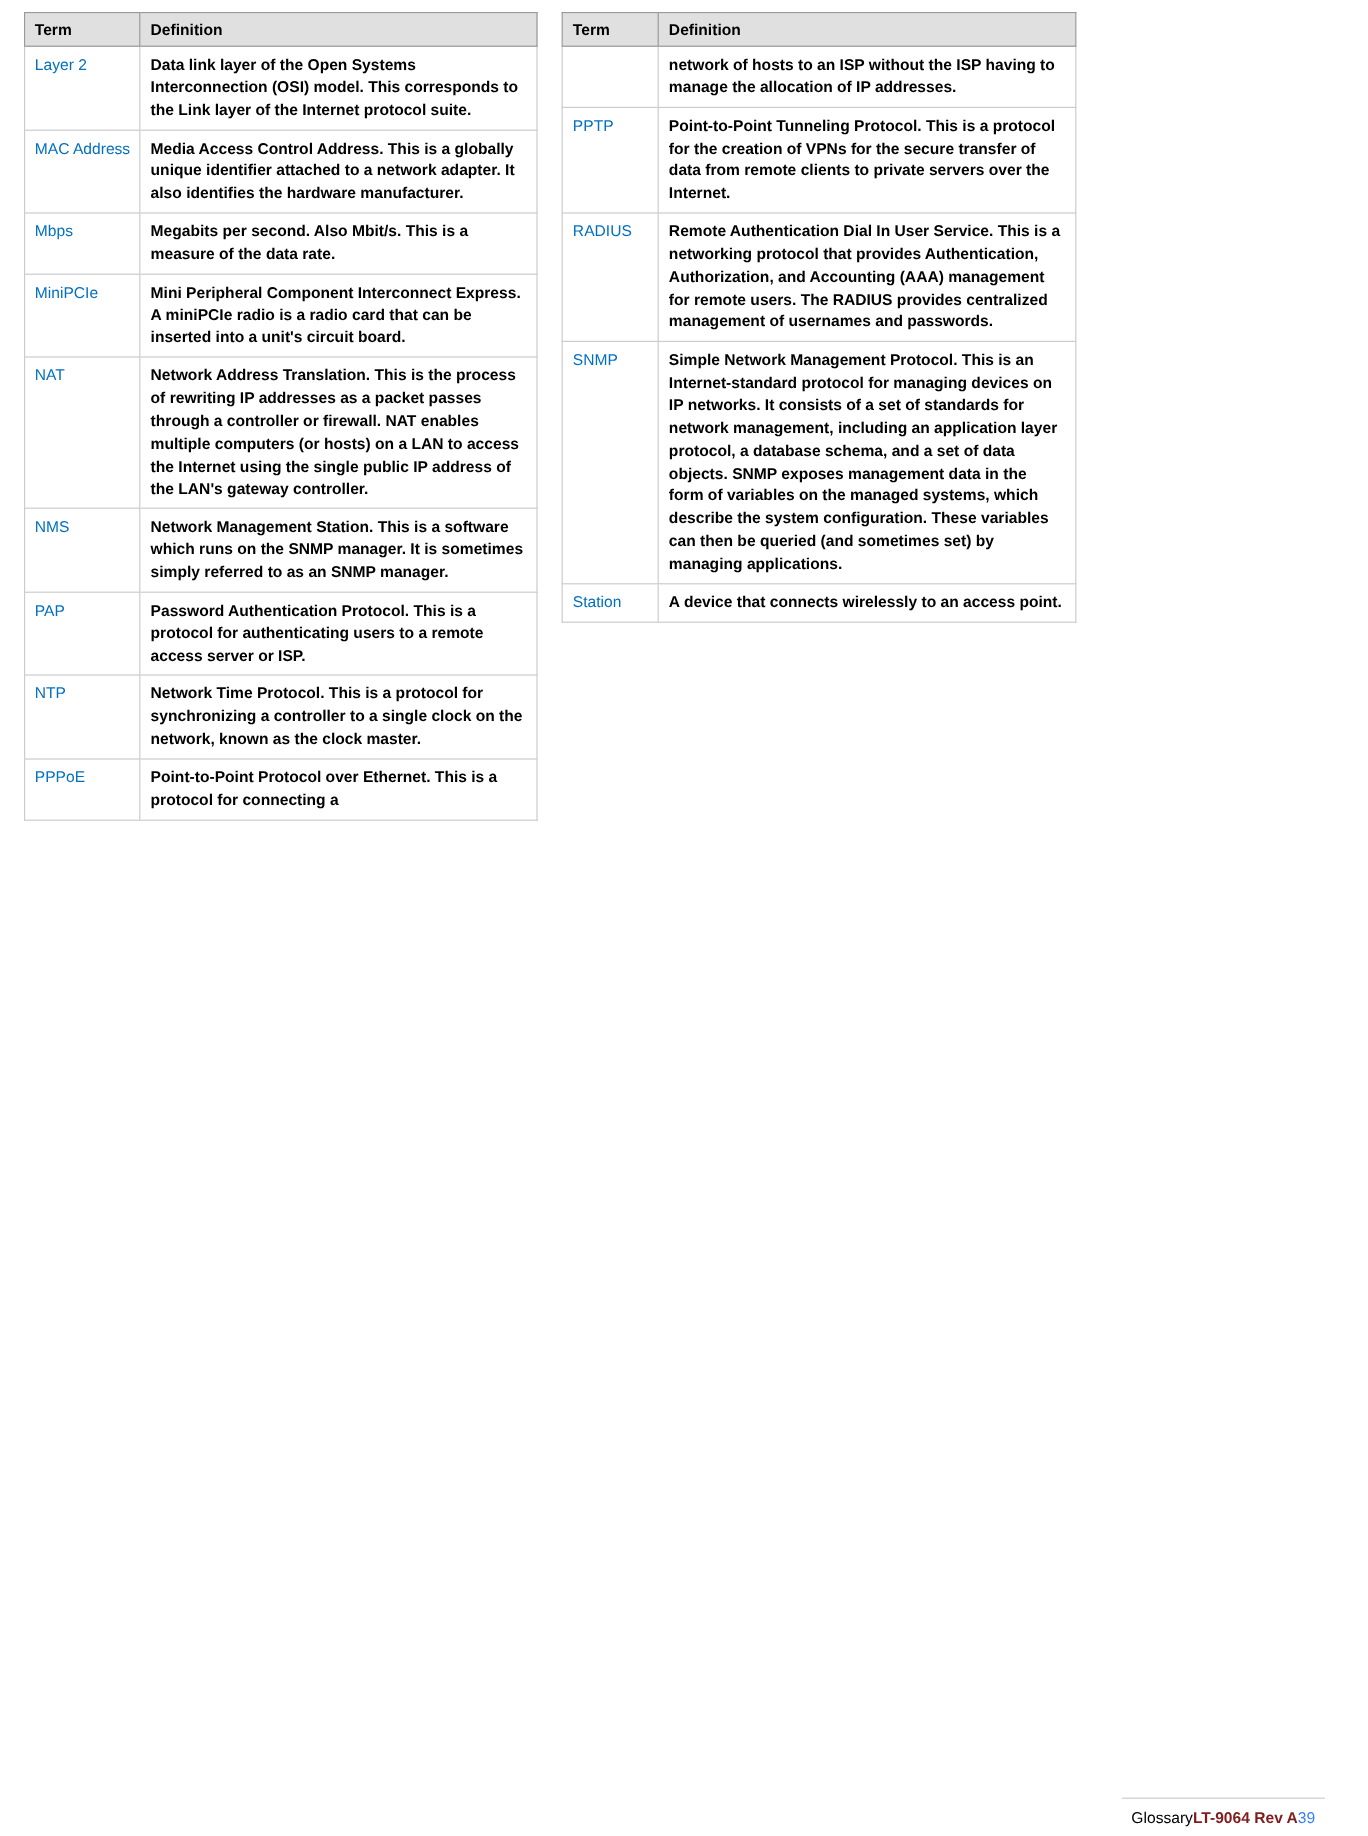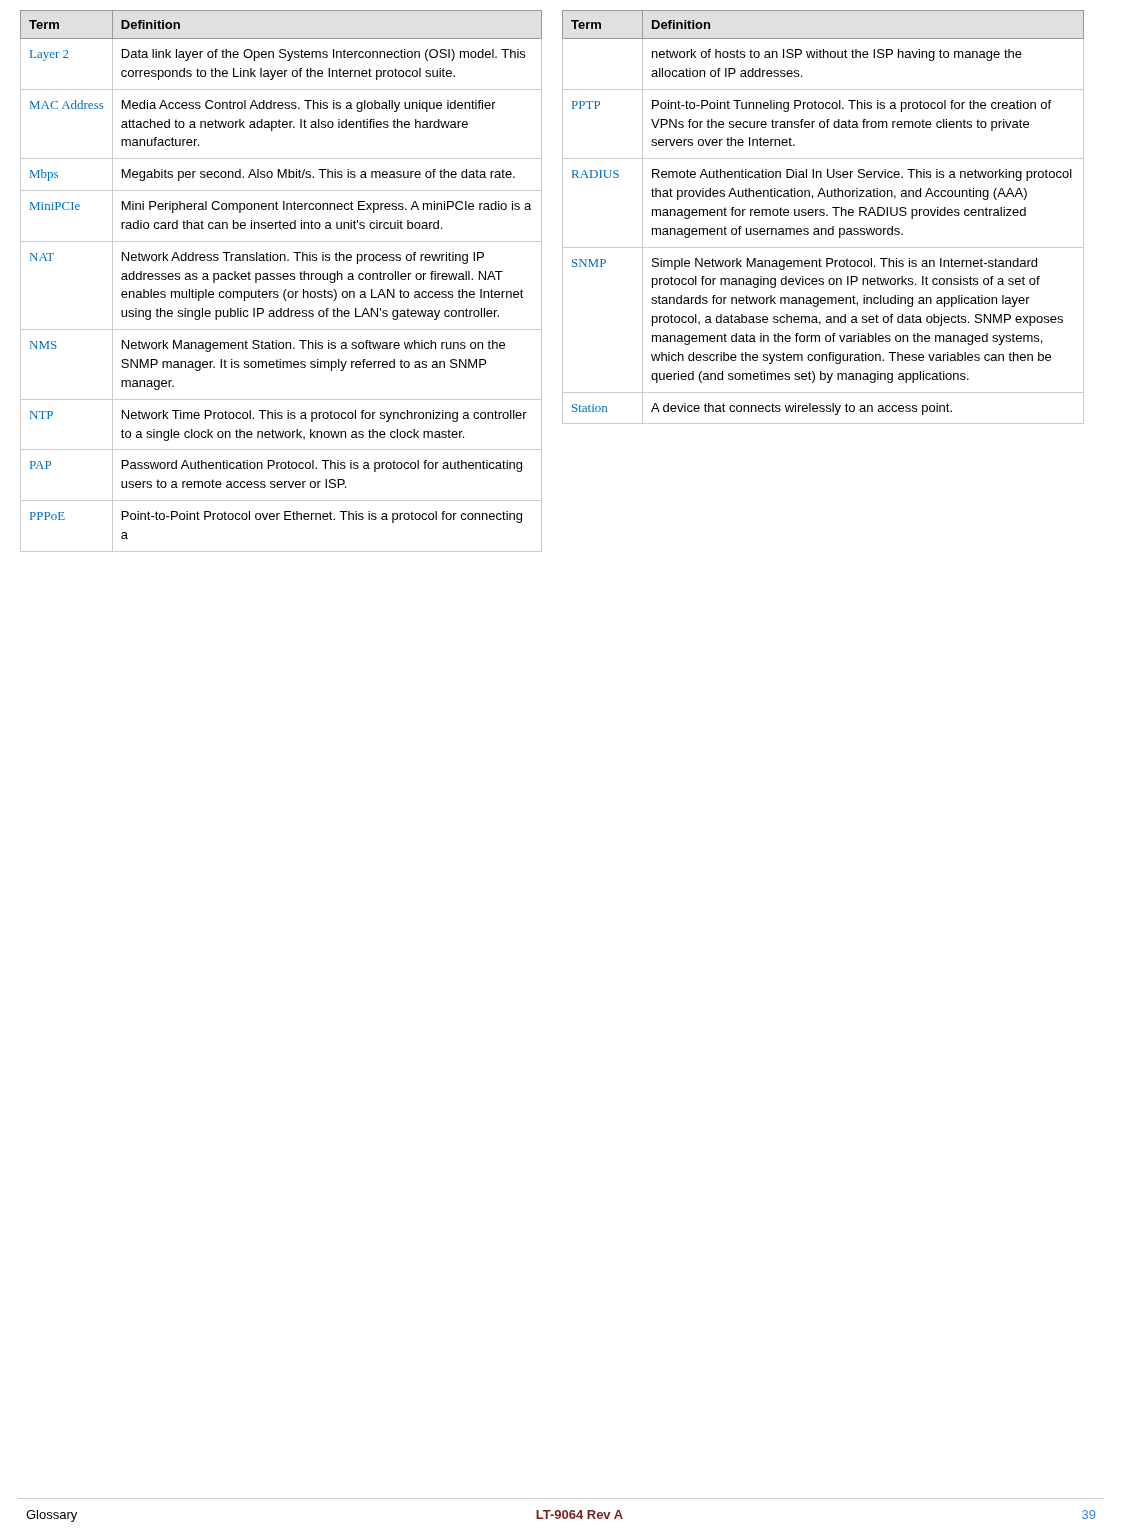--- a/index.html
+++ b/index.html
@@ -9,21 +9,20 @@
       background: #fff;
       color: #000;
       width: 1140px;
       min-height: 1530px;
     }
 
     .page-container {
       width: 1104px;
       min-height: 1530px;
       display: flex;
-      flex-direction: column;
       padding: 0;
     }
 
     .content-area {
       display: flex;
       flex: 1;
       padding: 10px 20px 0 20px;
     }
 
     .left-column {
@@ -58,25 +57,25 @@
       font-size: 13px;
       line-height: 1.45;
     }
 
     td.term {
       color: #0070c0;
       font-weight: normal;
       white-space: nowrap;
       width: 80px;
       min-width: 70px;
-      font-family: Liberation Serif, serif;
     }
 
     td.definition {
       color: #000;
+      font-weight: bold;
     }
 
     tr:nth-child(even) td {
       background-color: #fff;
     }
 
     .footer {
       display: flex;
       justify-content: space-between;
       align-items: center;
@@ -133,26 +132,26 @@
             </tr>
             <tr>
               <td class="term">NAT</td>
               <td class="definition">Network Address Translation. This is the process of rewriting IP addresses as a packet passes through a controller or firewall. NAT enables multiple computers (or hosts) on a LAN to access the Internet using the single public IP address of the LAN's gateway controller.</td>
             </tr>
             <tr>
               <td class="term">NMS</td>
               <td class="definition">Network Management Station. This is a software which runs on the SNMP manager. It is sometimes simply referred to as an SNMP manager.</td>
             </tr>
             <tr>
+              <td class="term">PAP</td>
+              <td class="definition">Password Authentication Protocol. This is a protocol for authenticating users to a remote access server or ISP.</td>
+            </tr>
+            <tr>
               <td class="term">NTP</td>
               <td class="definition">Network Time Protocol. This is a protocol for synchronizing a controller to a single clock on the network, known as the clock master.</td>
-            </tr>
-            <tr>
-              <td class="term">PAP</td>
-              <td class="definition">Password Authentication Protocol. This is a protocol for authenticating users to a remote access server or ISP.</td>
             </tr>
             <tr>
               <td class="term">PPPoE</td>
               <td class="definition">Point-to-Point Protocol over Ethernet. This is a protocol for connecting a</td>
             </tr>
           </tbody>
       </table>
     </div>
 
     <div class="right-column">

